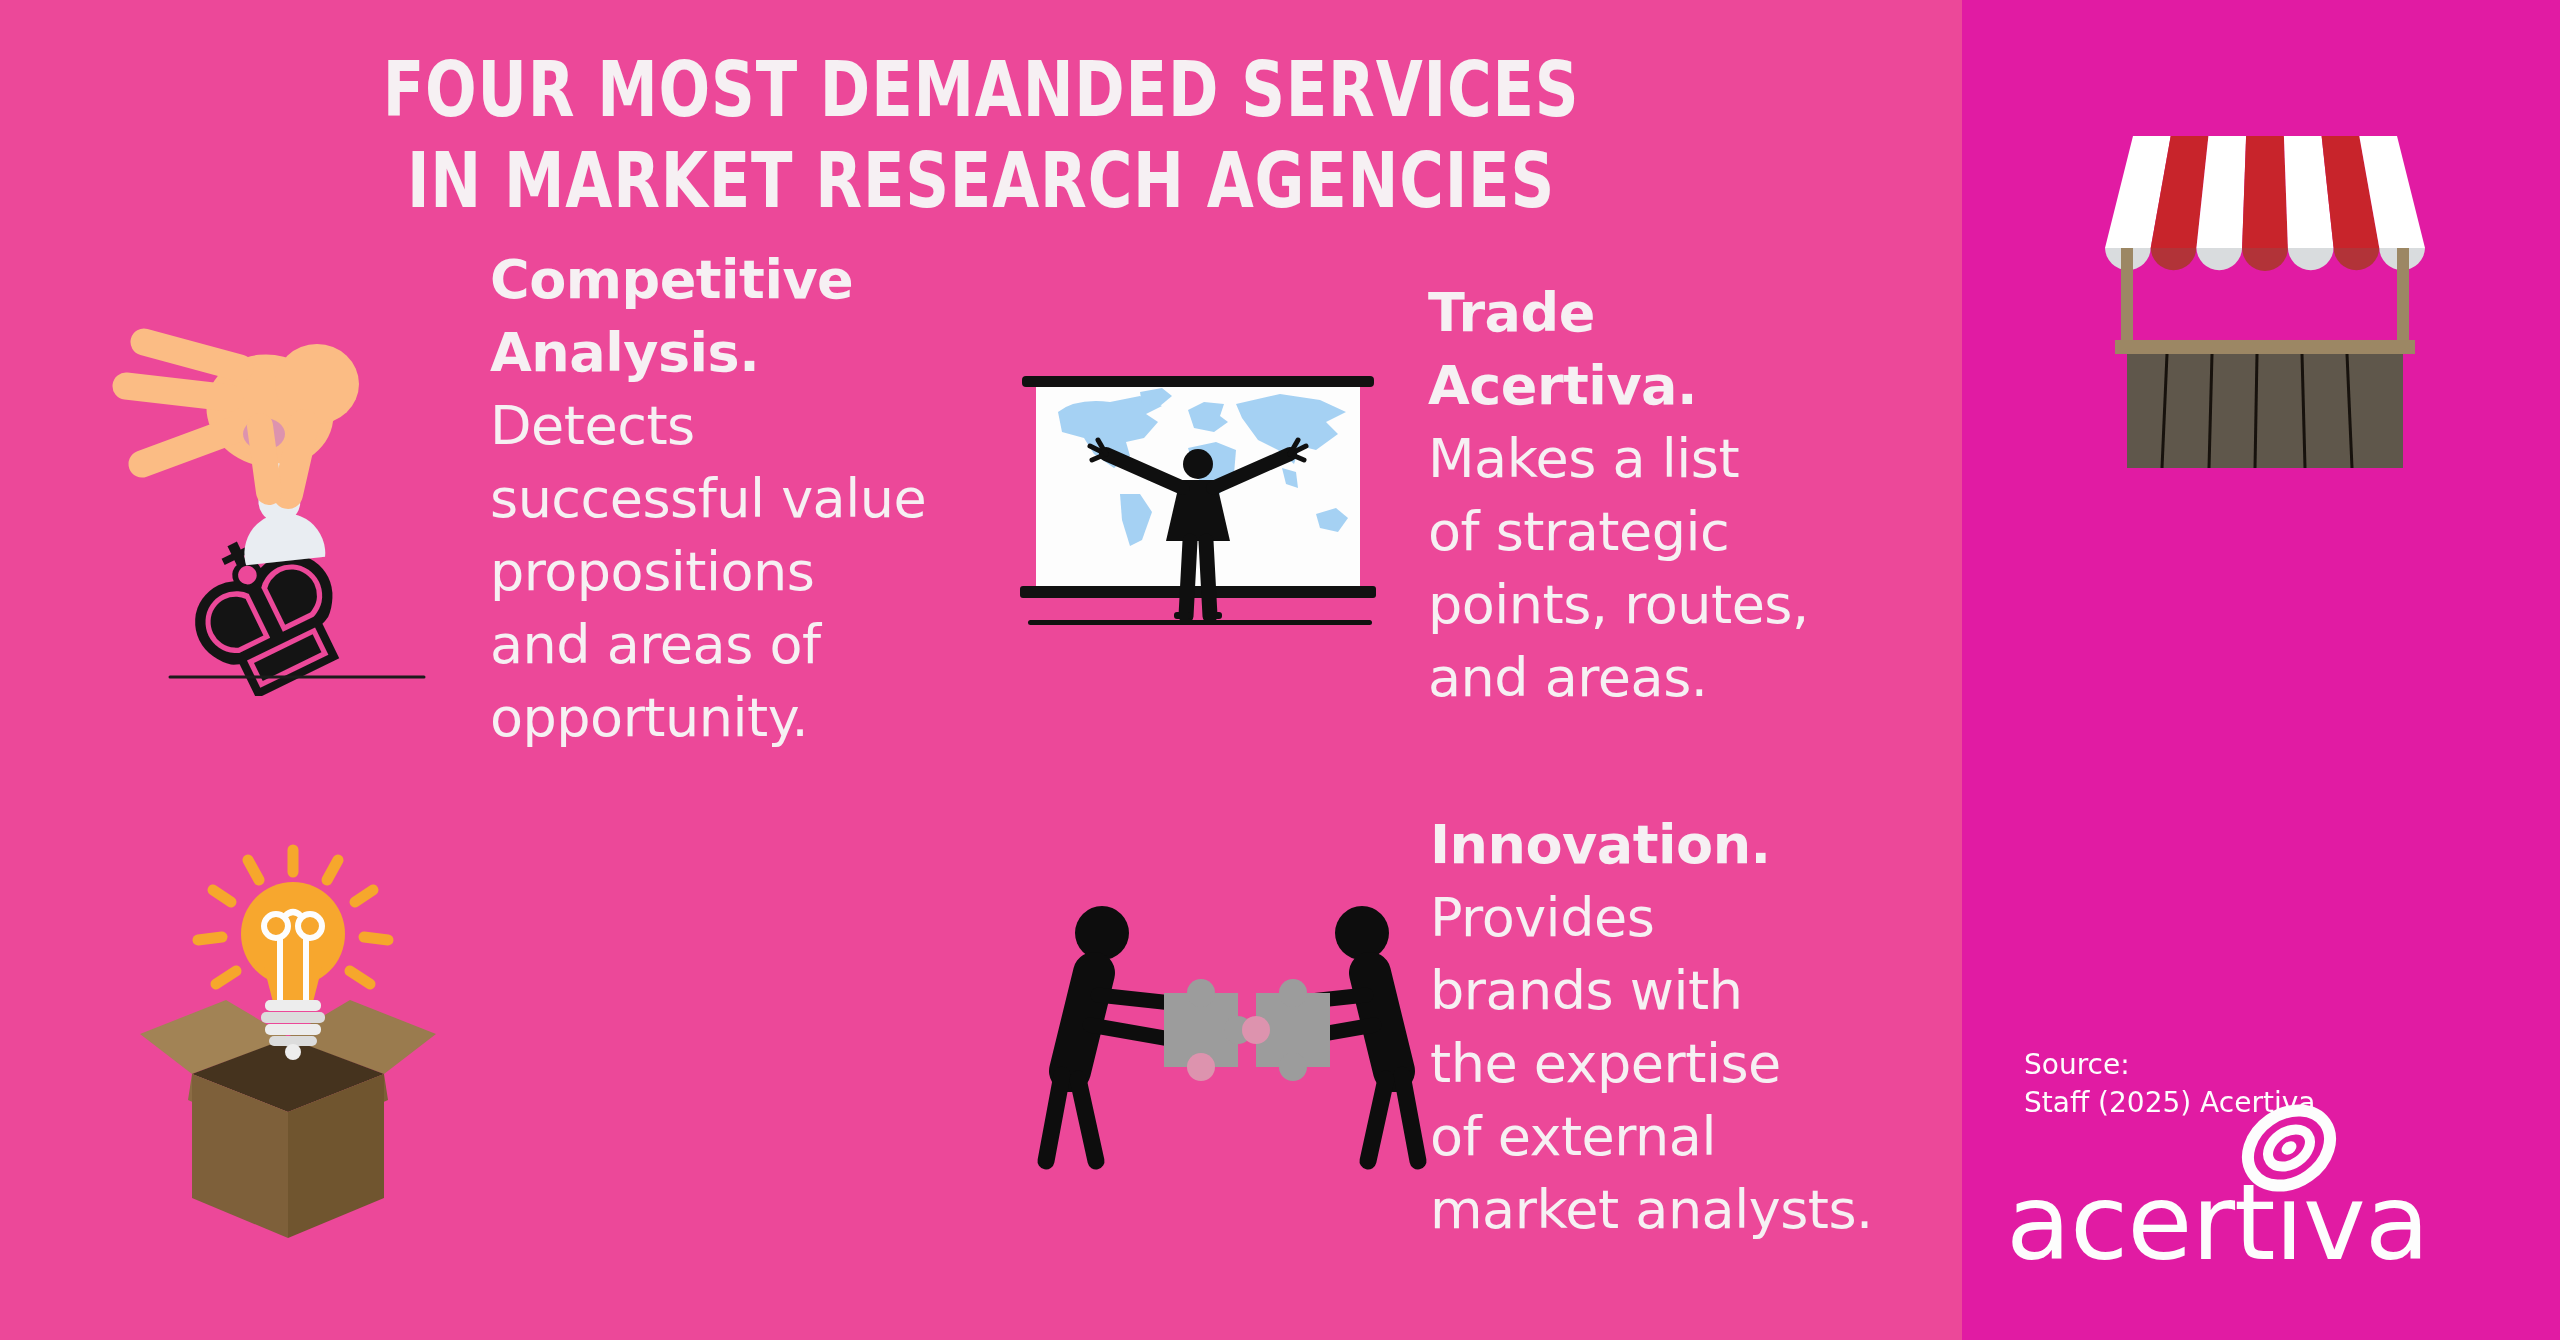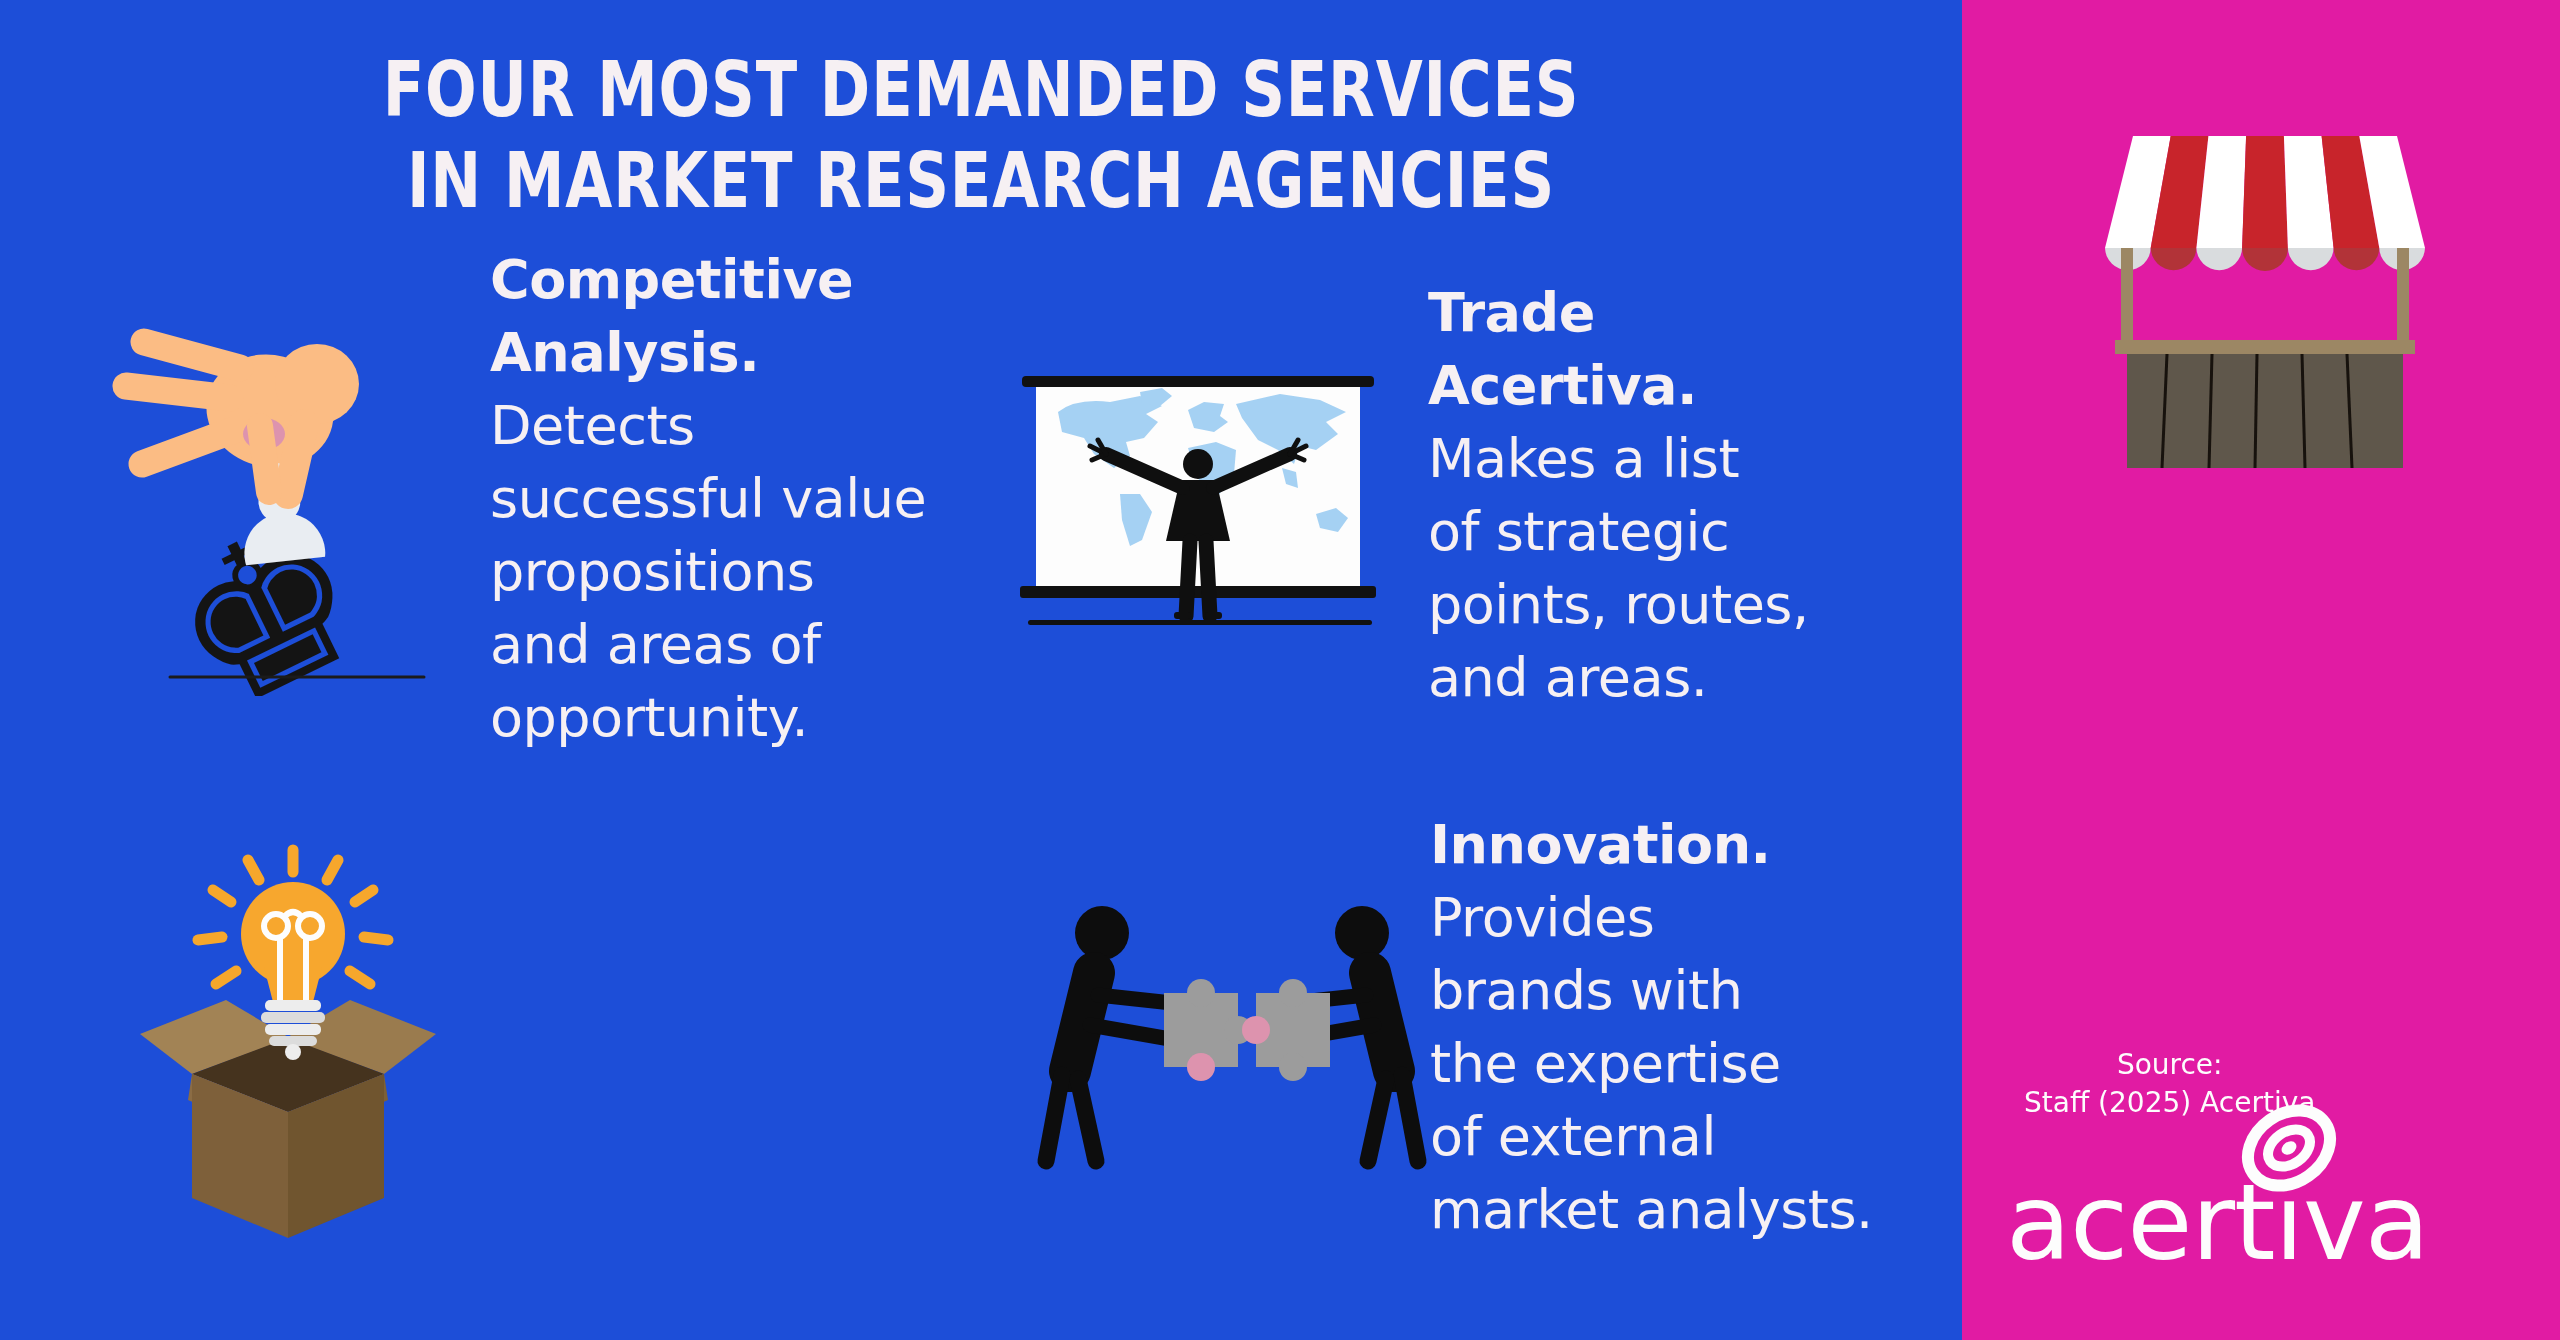--- a/index.html
+++ b/index.html
@@ -1,18 +1,18 @@
 <!DOCTYPE html>
 <html><head>
 <meta charset="utf-8">
 <style>
   html,body{margin:0;padding:0;background:#888;}
   .stage{
     position:relative; width:2560px; height:1340px; overflow:hidden;
-    background:#1d4ed8;
+    background:#ec4899;
     font-family:"DejaVu Sans","Liberation Sans",sans-serif;
   }
   .main{position:absolute;left:0;top:0;width:1962px;height:1340px;}
   .sidebar{position:absolute;left:1962px;top:0;width:598px;height:1340px;background:#e11ba3;}
 
   .title{
     position:absolute;top:44px;left:0;width:100%;text-align:center;
     color:#f6f0f3;font-weight:bold;font-size:76px;line-height:91px;
     transform:scaleX(0.8);letter-spacing:1px;white-space:pre-line;
   }
@@ -28,21 +28,21 @@
 
   .icon-box{position:absolute;}
   #icon-chess{left:112px;top:326px;width:330px;height:370px;}
   #icon-presenter{left:1020px;top:376px;width:360px;height:252px;}
   #icon-bulbbox{left:128px;top:842px;width:322px;height:400px;}
   #icon-puzzle{left:1032px;top:903px;width:402px;height:282px;}
   #icon-stall{position:absolute;left:143px;top:136px;width:322px;height:340px;}
 
   .source{
     position:absolute;left:62px;top:1046px;color:#fdfcfd;
-    font-size:28px;line-height:38px;white-space:pre-line;text-align:center;
+    font-size:28px;line-height:38px;white-space:pre-line;
   }
   .logo{
     position:absolute;left:44px;top:1162px;color:#fdfdfd;
     font-size:106px;line-height:1.15;white-space:nowrap;letter-spacing:-1px;
   }
   .logo .logo-i{position:relative;display:inline-block;}
   .logo .logo-i svg{position:absolute;left:-38px;top:-60px;}
 </style>
 </head>
 <body>

